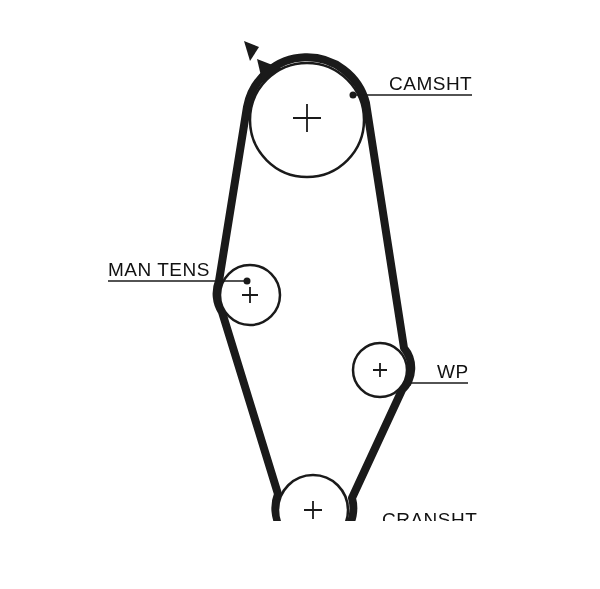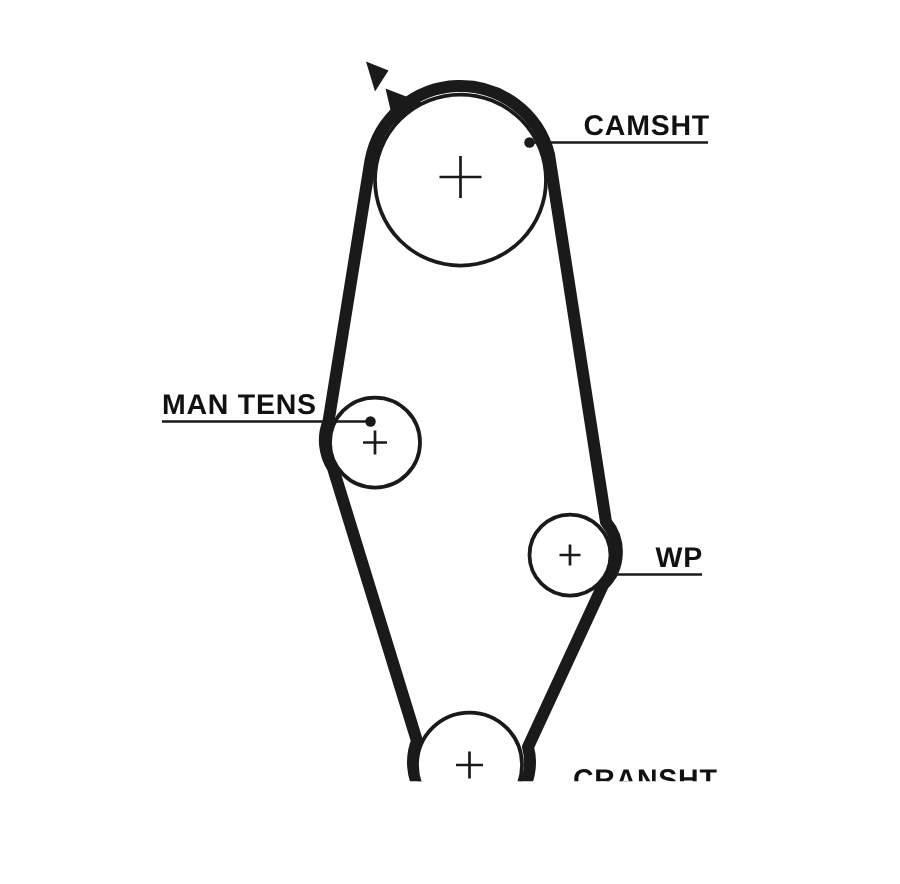--- a/index.html
+++ b/index.html
@@ -1,17 +1,17 @@
 <!DOCTYPE html>
 <html><head>
 <meta charset="utf-8">
 <style>
   html,body{margin:0;padding:0;background:#ffffff;}
   .canvas{position:relative;width:600px;height:521px;background:#ffffff;overflow:hidden;
-          font-family:"Liberation Sans",sans-serif;font-weight:bold;}
+          font-family:"Liberation Sans",sans-serif;}
   svg{position:absolute;left:0;top:0;display:block;}
   .belt{fill:none;stroke:#1a1a1a;stroke-width:8;stroke-linejoin:round;}
   .pulley{fill:#ffffff;stroke:#1a1a1a;stroke-width:2.5;}
   .cross{stroke:#1a1a1a;stroke-width:1.8;stroke-linecap:butt;fill:none;}
   .leader{stroke:#1a1a1a;stroke-width:1.6;}
   .dot{fill:#1a1a1a;stroke:none;}
   .lbl{font-family:"Liberation Sans",sans-serif;font-size:19px;letter-spacing:0.5px;fill:#111111;}
   .arrow{fill:#1a1a1a;stroke:none;}
 </style>
 </head>

